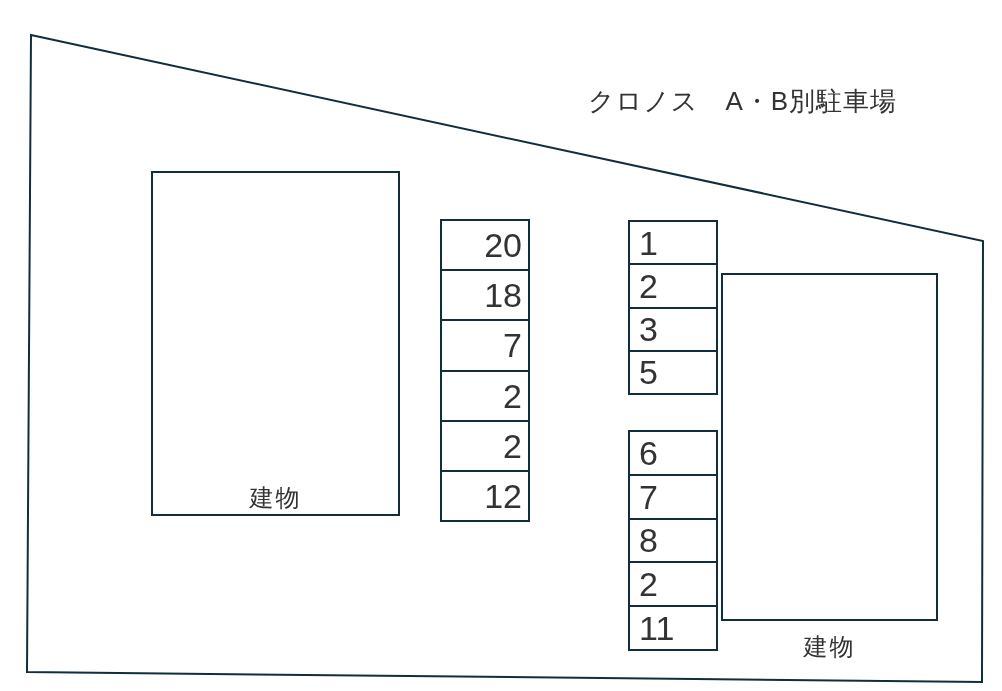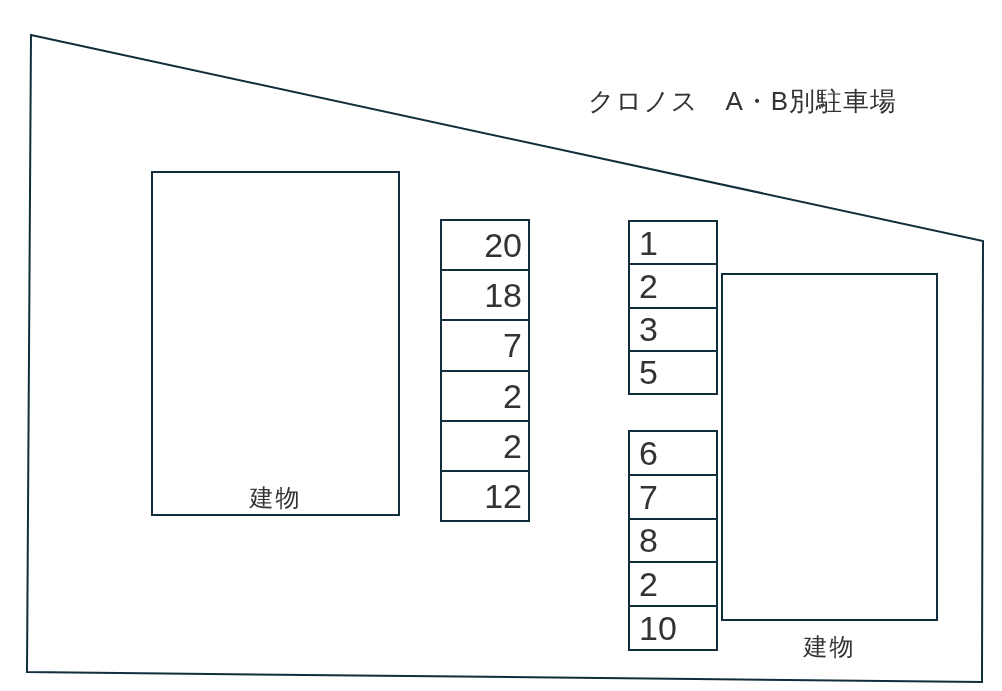--- a/index.html
+++ b/index.html
@@ -155,16 +155,16 @@
     <div class="stall">2</div>
     <div class="stall">3</div>
     <div class="stall">5</div>
   </div>
 
   <div class="stall-col col-right-lower">
     <div class="stall">6</div>
     <div class="stall">7</div>
     <div class="stall">8</div>
     <div class="stall">2</div>
-    <div class="stall">10</div>
+    <div class="stall">11</div>
   </div>
 
 </div>
 
 </body></html>

